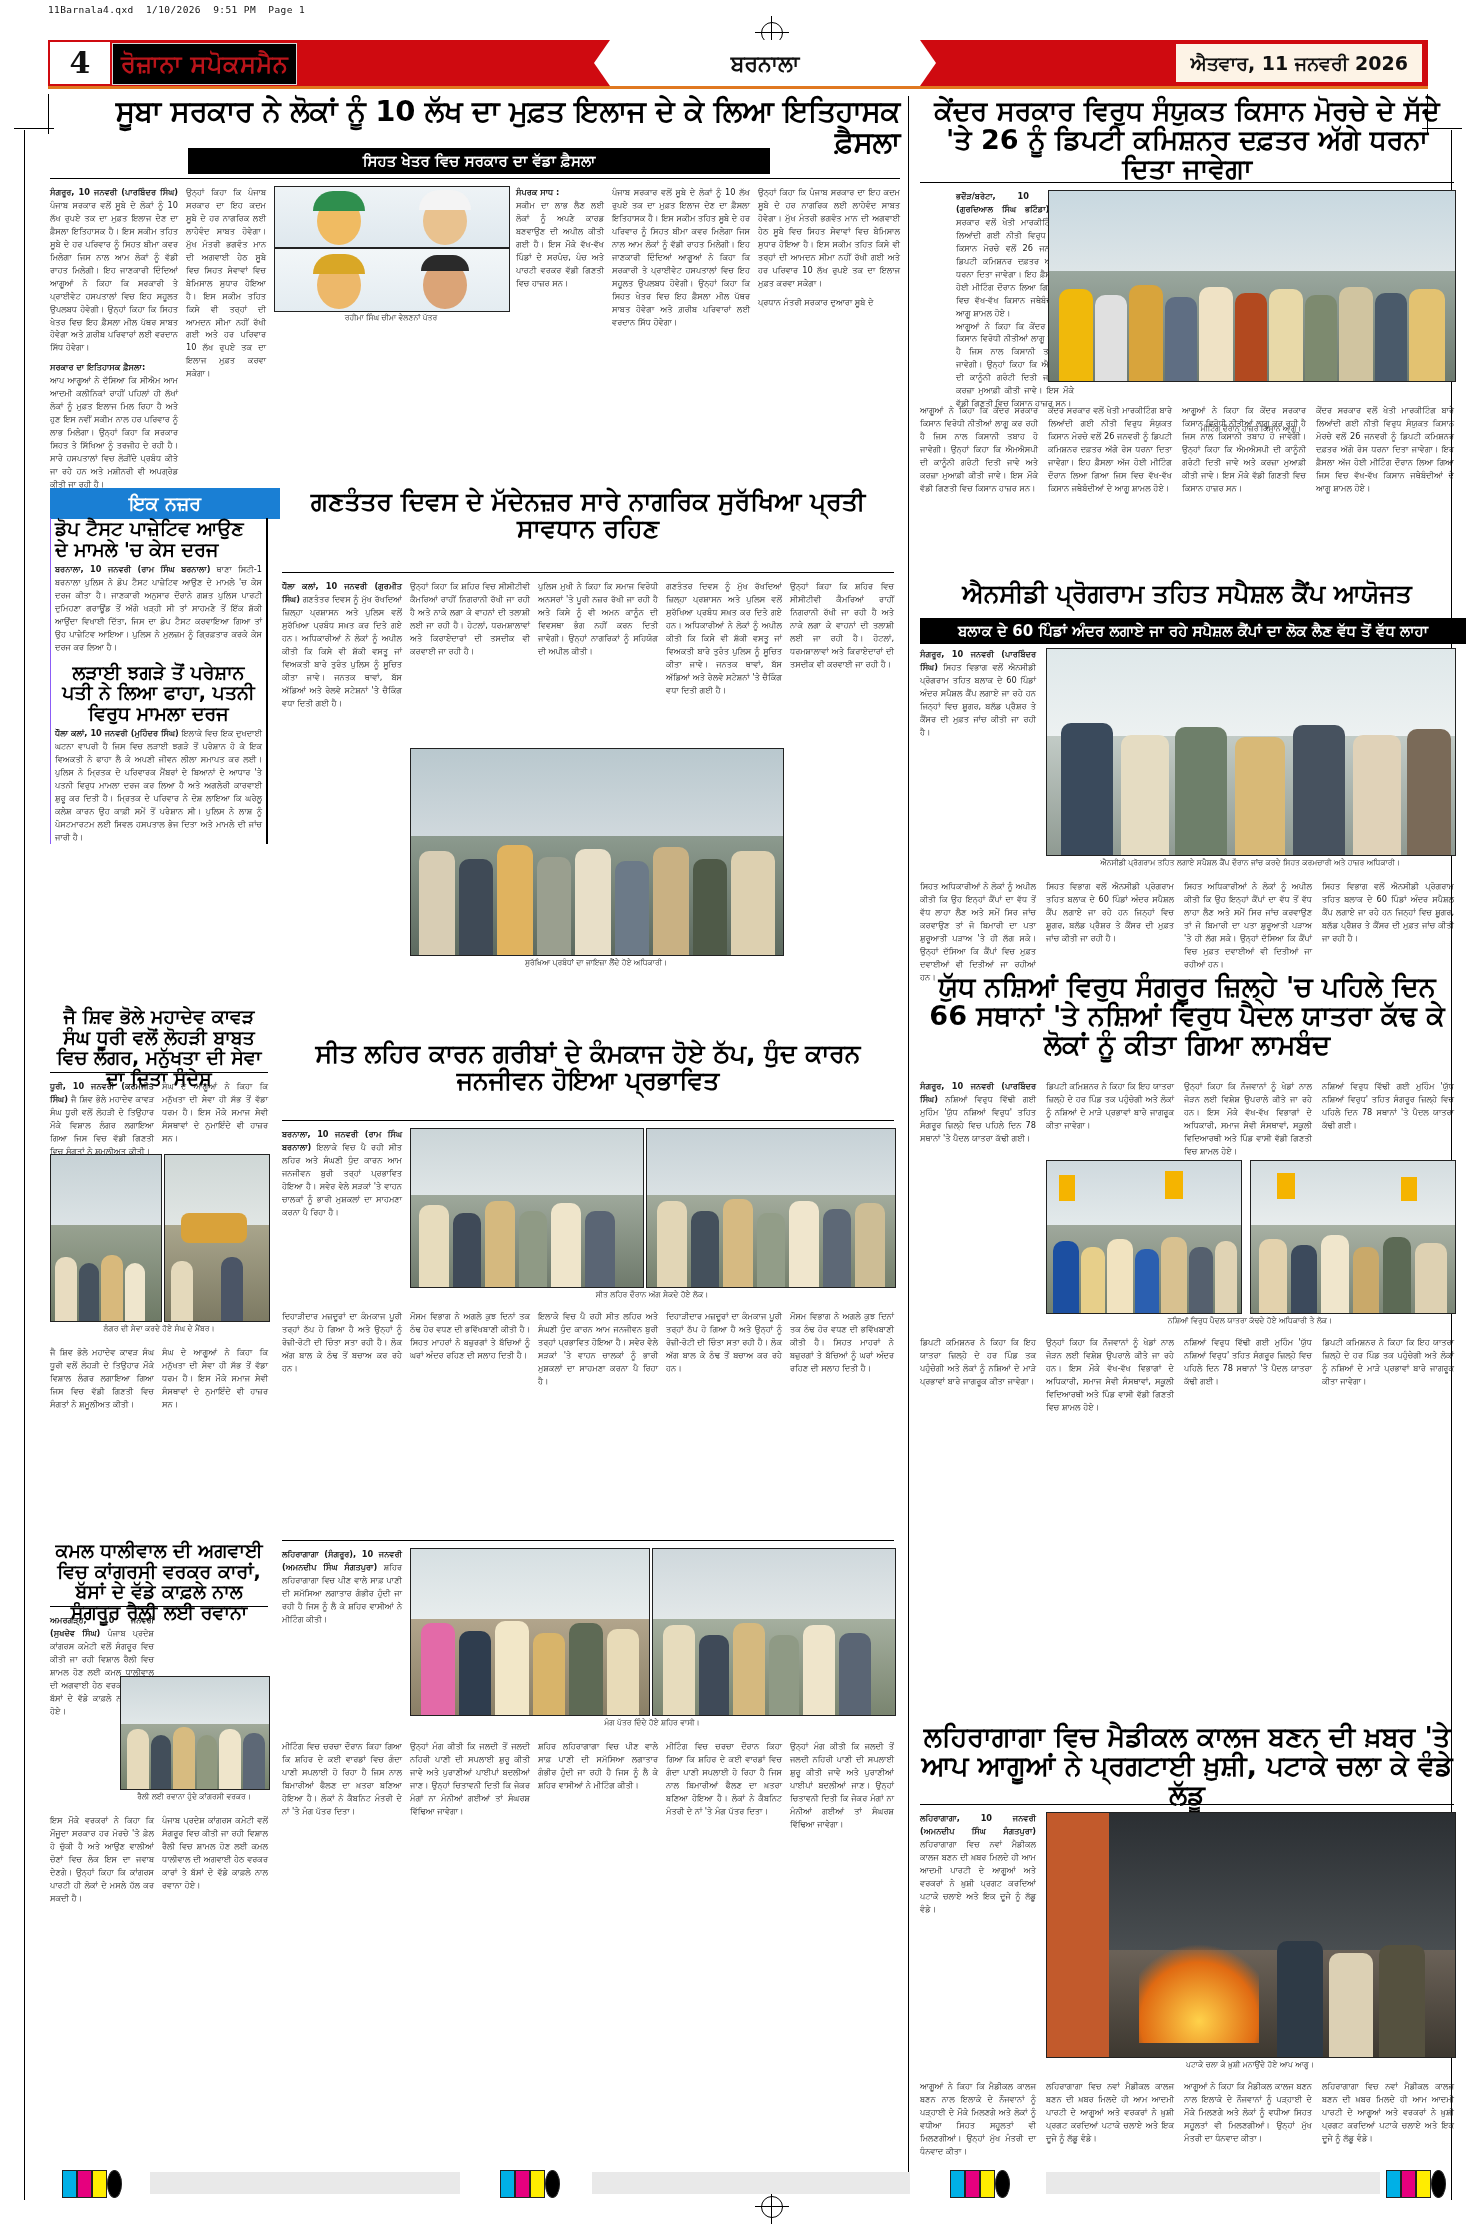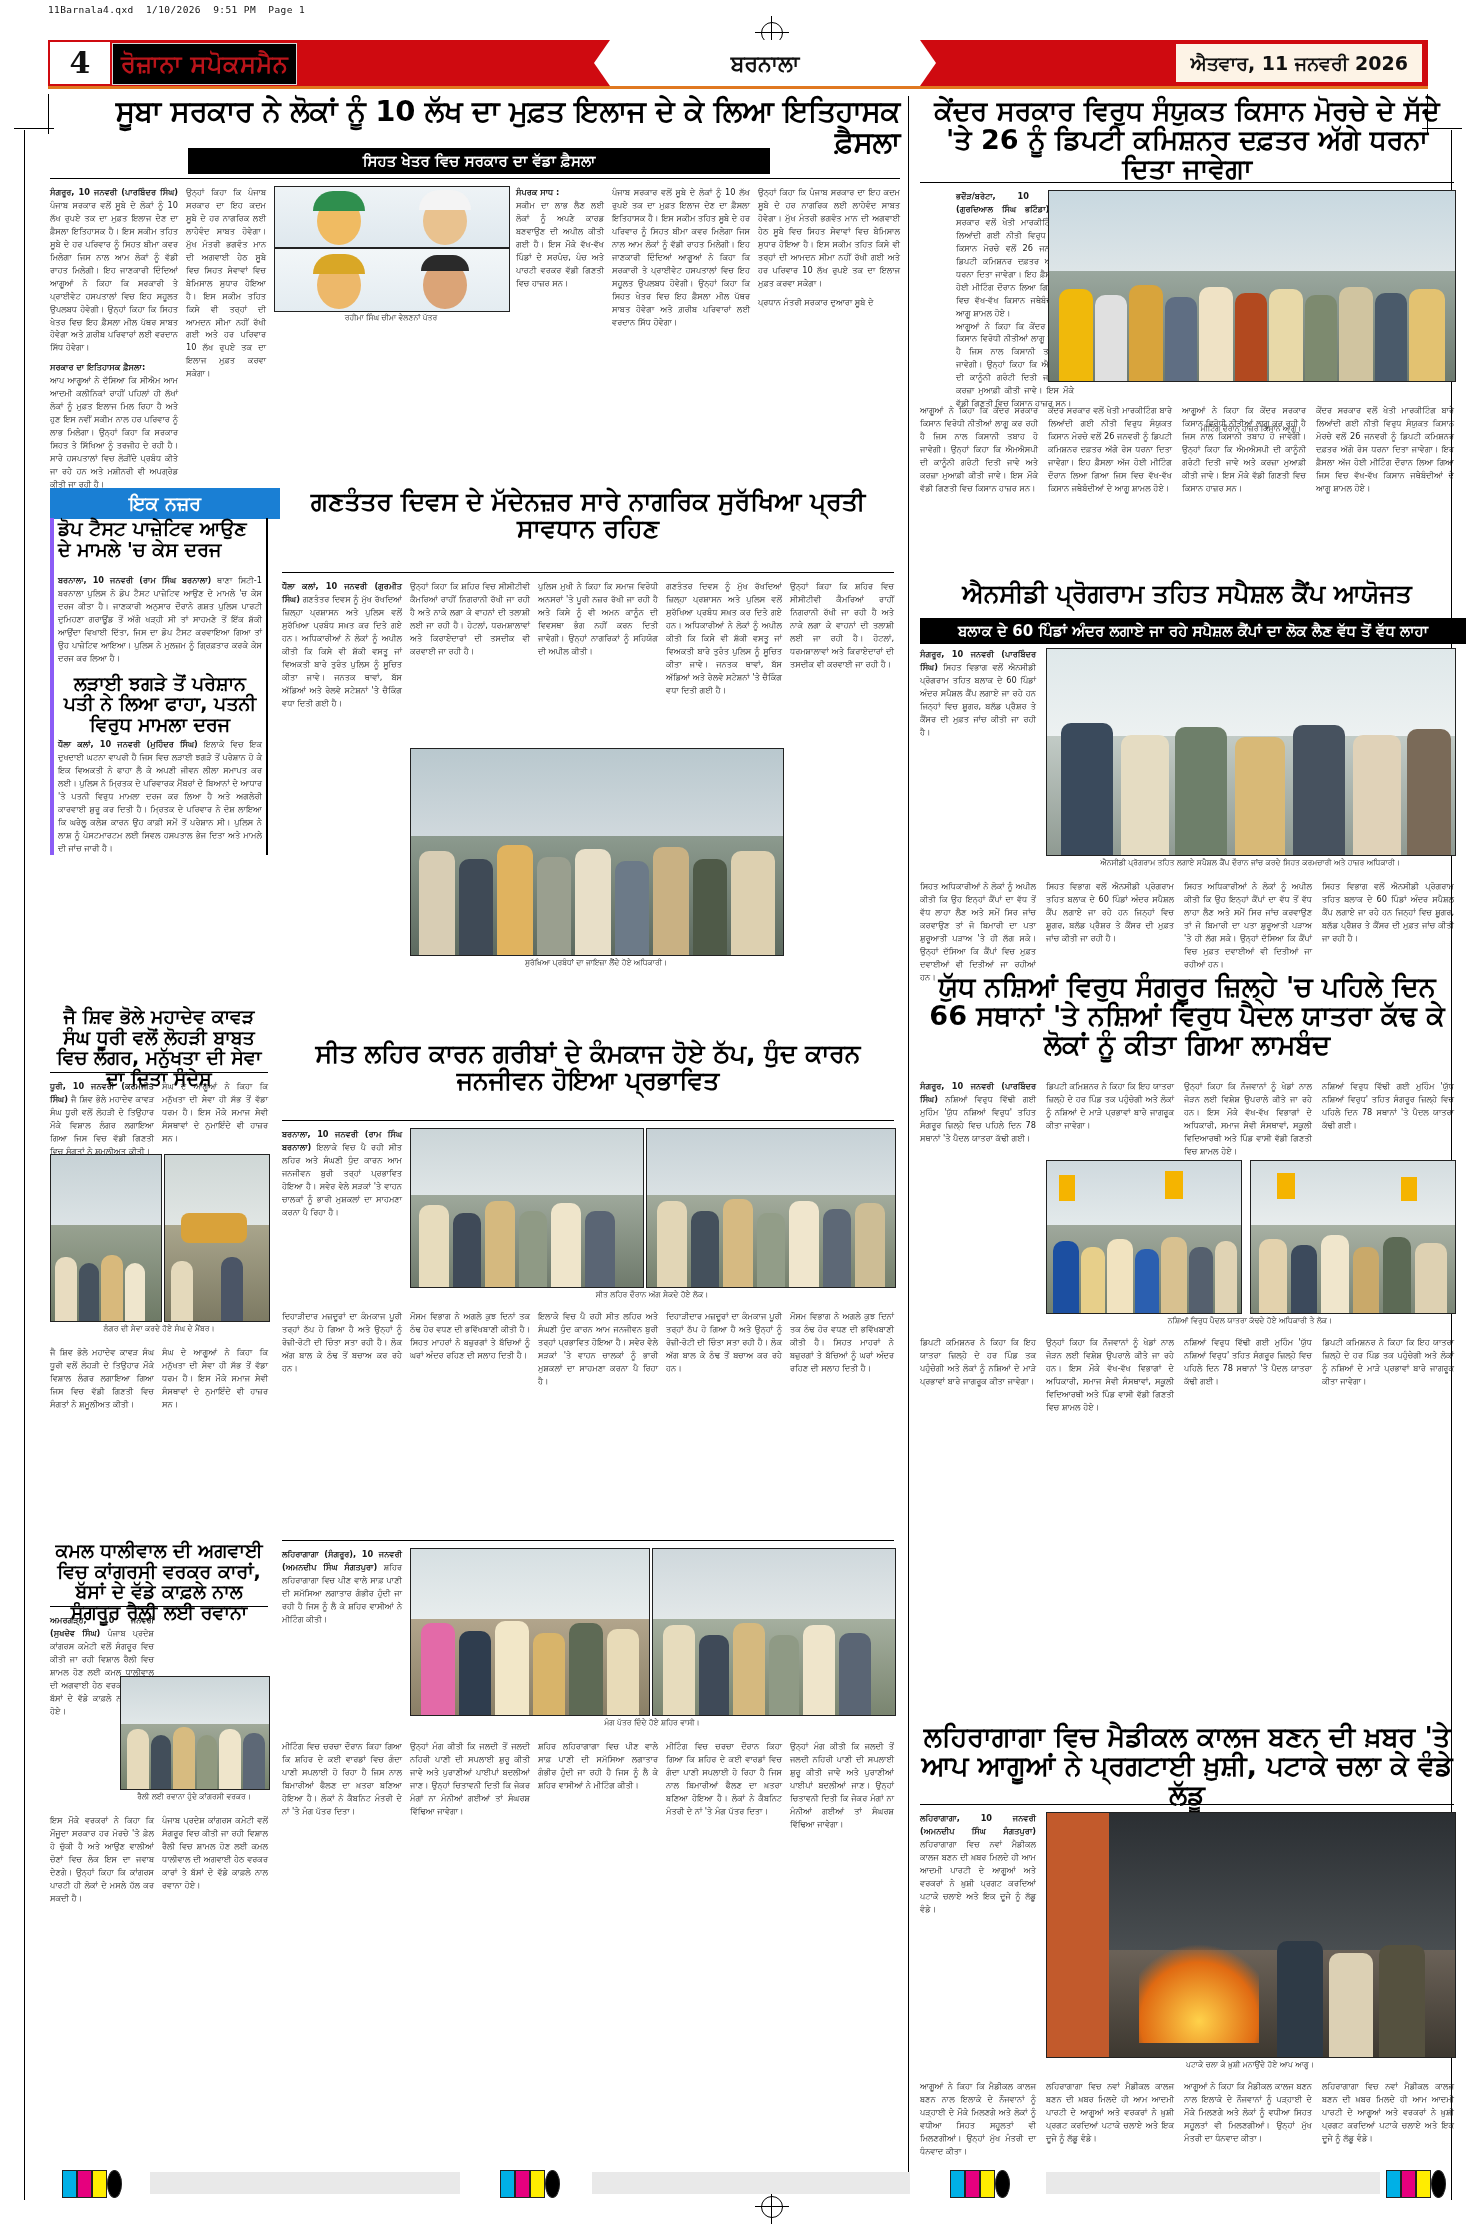--- a/index.html
+++ b/index.html
@@ -204,23 +204,23 @@
   </div>
   <div class="col" style="left:1182px;top:404px;width:124px;">
     <div class="body">ਆਗੂਆਂ ਨੇ ਕਿਹਾ ਕਿ ਕੇਂਦਰ ਸਰਕਾਰ ਕਿਸਾਨ ਵਿਰੋਧੀ ਨੀਤੀਆਂ ਲਾਗੂ ਕਰ ਰਹੀ ਹੈ ਜਿਸ ਨਾਲ ਕਿਸਾਨੀ ਤਬਾਹ ਹੋ ਜਾਵੇਗੀ। ਉਨ੍ਹਾਂ ਕਿਹਾ ਕਿ ਐਮਐਸਪੀ ਦੀ ਕਾਨੂੰਨੀ ਗਰੰਟੀ ਦਿਤੀ ਜਾਵੇ ਅਤੇ ਕਰਜ਼ਾ ਮੁਆਫ਼ੀ ਕੀਤੀ ਜਾਵੇ। ਇਸ ਮੌਕੇ ਵੱਡੀ ਗਿਣਤੀ ਵਿਚ ਕਿਸਾਨ ਹਾਜ਼ਰ ਸਨ।</div>
   </div>
   <div class="col" style="left:1316px;top:404px;width:138px;">
     <div class="body">ਕੇਂਦਰ ਸਰਕਾਰ ਵਲੋਂ ਖੇਤੀ ਮਾਰਕੀਟਿੰਗ ਬਾਰੇ ਲਿਆਂਦੀ ਗਈ ਨੀਤੀ ਵਿਰੁਧ ਸੰਯੁਕਤ ਕਿਸਾਨ ਮੋਰਚੇ ਵਲੋਂ 26 ਜਨਵਰੀ ਨੂੰ ਡਿਪਟੀ ਕਮਿਸ਼ਨਰ ਦਫ਼ਤਰ ਅੱਗੇ ਰੋਸ ਧਰਨਾ ਦਿਤਾ ਜਾਵੇਗਾ। ਇਹ ਫ਼ੈਸਲਾ ਅੱਜ ਹੋਈ ਮੀਟਿੰਗ ਦੌਰਾਨ ਲਿਆ ਗਿਆ ਜਿਸ ਵਿਚ ਵੱਖ-ਵੱਖ ਕਿਸਾਨ ਜਥੇਬੰਦੀਆਂ ਦੇ ਆਗੂ ਸ਼ਾਮਲ ਹੋਏ।</div>
   </div>
 
   <div class="col band-blue" style="left:50px;top:488px;width:218px;">ਇਕ ਨਜ਼ਰ</div>
 
-  <div class="col" style="left:50px;top:518px;width:218px;border-left:4px solid #8b5cf6;border-right:2px solid #000;padding:0 4px;box-sizing:border-box;">
+  <div class="col" style="left:50px;top:518px;width:218px;border-left:1px solid #8b5cf6;border-right:2px solid #000;padding:0 4px;box-sizing:border-box;">
     <div class="hl hl-sm" style="text-align:left;">ਡੋਪ ਟੈਸਟ ਪਾਜ਼ੇਟਿਵ ਆਉਣ ਦੇ ਮਾਮਲੇ 'ਚ ਕੇਸ ਦਰਜ</div>
-    <div class="body" style="margin-top:15px;">
+    <div class="body" style="margin-top:4px;">
       <span class="lead-in">ਬਰਨਾਲਾ, 10 ਜਨਵਰੀ (ਰਾਮ ਸਿੰਘ ਬਰਨਾਲਾ)</span>
       <span>ਥਾਣਾ ਸਿਟੀ-1 ਬਰਨਾਲਾ ਪੁਲਿਸ ਨੇ ਡੋਪ ਟੈਸਟ ਪਾਜ਼ੇਟਿਵ ਆਉਣ ਦੇ ਮਾਮਲੇ 'ਚ ਕੇਸ ਦਰਜ ਕੀਤਾ ਹੈ। ਜਾਣਕਾਰੀ ਅਨੁਸਾਰ ਦੌਰਾਨੇ ਗਸ਼ਤ ਪੁਲਿਸ ਪਾਰਟੀ ਦੁਮਿਹਣਾ ਗਰਾਊਂਡ ਤੋਂ ਅੱਗੇ ਖੜ੍ਹੀ ਸੀ ਤਾਂ ਸਾਹਮਣੇ ਤੋਂ ਇੱਕ ਸ਼ੱਕੀ ਆਉਂਦਾ ਵਿਖਾਈ ਦਿੱਤਾ, ਜਿਸ ਦਾ ਡੋਪ ਟੈਸਟ ਕਰਵਾਇਆ ਗਿਆ ਤਾਂ ਉਹ ਪਾਜ਼ੇਟਿਵ ਆਇਆ। ਪੁਲਿਸ ਨੇ ਮੁਲਜ਼ਮ ਨੂੰ ਗ੍ਰਿਫ਼ਤਾਰ ਕਰਕੇ ਕੇਸ ਦਰਜ ਕਰ ਲਿਆ ਹੈ।</span>
     </div>
     <div class="hl hl-sm" style="margin-top:8px;">ਲੜਾਈ ਝਗੜੇ ਤੋਂ ਪਰੇਸ਼ਾਨ ਪਤੀ ਨੇ ਲਿਆ ਫਾਹਾ, ਪਤਨੀ ਵਿਰੁਧ ਮਾਮਲਾ ਦਰਜ</div>
     <div class="body" style="margin-top:4px;">
       <span class="lead-in">ਧੌਲਾ ਕਲਾਂ, 10 ਜਨਵਰੀ (ਮੁਹਿੰਦਰ ਸਿੰਘ)</span>
       <span>ਇਲਾਕੇ ਵਿਚ ਇਕ ਦੁਖਦਾਈ ਘਟਨਾ ਵਾਪਰੀ ਹੈ ਜਿਸ ਵਿਚ ਲੜਾਈ ਝਗੜੇ ਤੋਂ ਪਰੇਸ਼ਾਨ ਹੋ ਕੇ ਇਕ ਵਿਅਕਤੀ ਨੇ ਫਾਹਾ ਲੈ ਕੇ ਅਪਣੀ ਜੀਵਨ ਲੀਲਾ ਸਮਾਪਤ ਕਰ ਲਈ। ਪੁਲਿਸ ਨੇ ਮ੍ਰਿਤਕ ਦੇ ਪਰਿਵਾਰਕ ਮੈਂਬਰਾਂ ਦੇ ਬਿਆਨਾਂ ਦੇ ਆਧਾਰ 'ਤੇ ਪਤਨੀ ਵਿਰੁਧ ਮਾਮਲਾ ਦਰਜ ਕਰ ਲਿਆ ਹੈ ਅਤੇ ਅਗਲੇਰੀ ਕਾਰਵਾਈ ਸ਼ੁਰੂ ਕਰ ਦਿਤੀ ਹੈ। ਮ੍ਰਿਤਕ ਦੇ ਪਰਿਵਾਰ ਨੇ ਦੋਸ਼ ਲਾਇਆ ਕਿ ਘਰੇਲੂ ਕਲੇਸ਼ ਕਾਰਨ ਉਹ ਕਾਫ਼ੀ ਸਮੇਂ ਤੋਂ ਪਰੇਸ਼ਾਨ ਸੀ। ਪੁਲਿਸ ਨੇ ਲਾਸ਼ ਨੂੰ ਪੋਸਟਮਾਰਟਮ ਲਈ ਸਿਵਲ ਹਸਪਤਾਲ ਭੇਜ ਦਿਤਾ ਅਤੇ ਮਾਮਲੇ ਦੀ ਜਾਂਚ ਜਾਰੀ ਹੈ।</span>
     </div>
   </div>
 

